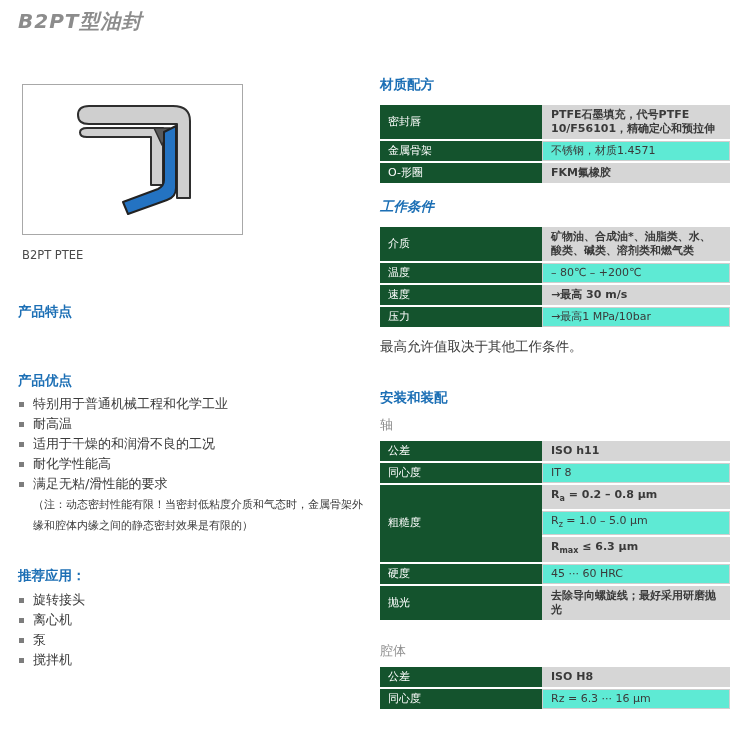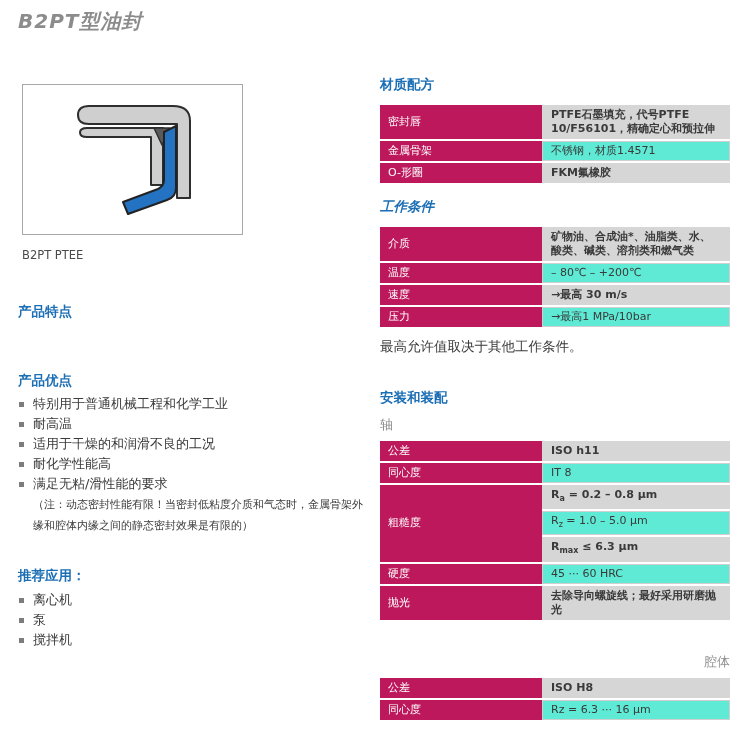--- a/index.html
+++ b/index.html
@@ -22,26 +22,26 @@
 
   .li { position:relative; font-size:13px; color:#3a3a3a; line-height:20px; padding-left:15px; }
   .li .sq { position:absolute; left:1px; top:8px; width:5px; height:5px; background:#7d7d7d; }
   .note { font-size:11px; color:#3a3a3a; line-height:21px; padding-left:15px; }
 
   .right-col { position:absolute; left:380px; top:76px; width:350px; }
   .rh { font-size:13.5px; font-weight:bold; color:#1c6fb5; margin:0 0 9px 0; }
   .sub { font-size:13px; color:#8f8f8f; margin:0 0 5px 0; }
   .mt-cond { margin-top:13px;font-style:italic; }
   .mt-install { margin-top:32px; margin-bottom:9px; }
-  .mt-housing { margin-top:31px;text-align:right; }
+  .mt-housing { margin-top:20px; }
 
   table { width:100%; border-collapse:separate; border-spacing:0 2px; table-layout:fixed; }
   td { font-size:11px; line-height:14px; padding:2px 8px; vertical-align:middle;
        overflow:hidden; }
-  td.lbl { background:#be185d; color:#fff; }
+  td.lbl { background:#14532d; color:#fff; }
   td.val { border:1px solid #cfcfcf; color:#3a3a3a; }
   td.g { background:#d6d6d6; border-color:#d6d6d6;font-weight:bold; }
   td.w { background:#5eead4; }
   sub { font-size:8px; }
 
   .para { font-size:13.5px; color:#3a3a3a; line-height:21px; margin:7px 0 0 0; }
 </style>
 </head>
 <body>
 
@@ -68,20 +68,21 @@
     <div class="li"><span class="sq"></span><span>耐高温</span></div>
     <div class="li"><span class="sq"></span><span>适用于干燥的和润滑不良的工况</span></div>
     <div class="li"><span class="sq"></span><span>耐化学性能高</span></div>
     <div class="li"><span class="sq"></span><span>满足无粘/滑性能的要求</span></div>
     <div class="note">（注：动态密封性能有限！当密封低粘度介质和气态时，金属骨架外缘和腔体内缘之间的静态密封效果是有限的）</div>
   </div>
 
   <div class="blue-h apps-h">推荐应用：</div>
 
   <div class="apps-list">
+    <div class="li"><span class="sq"></span><span>旋转接头</span></div>
     <div class="li"><span class="sq"></span><span>离心机</span></div>
     <div class="li"><span class="sq"></span><span>泵</span></div>
     <div class="li"><span class="sq"></span><span>搅拌机</span></div>
   </div>
 
   <div class="right-col">
 
     <div class="rh">材质配方</div>
     <table>
       <colgroup>

